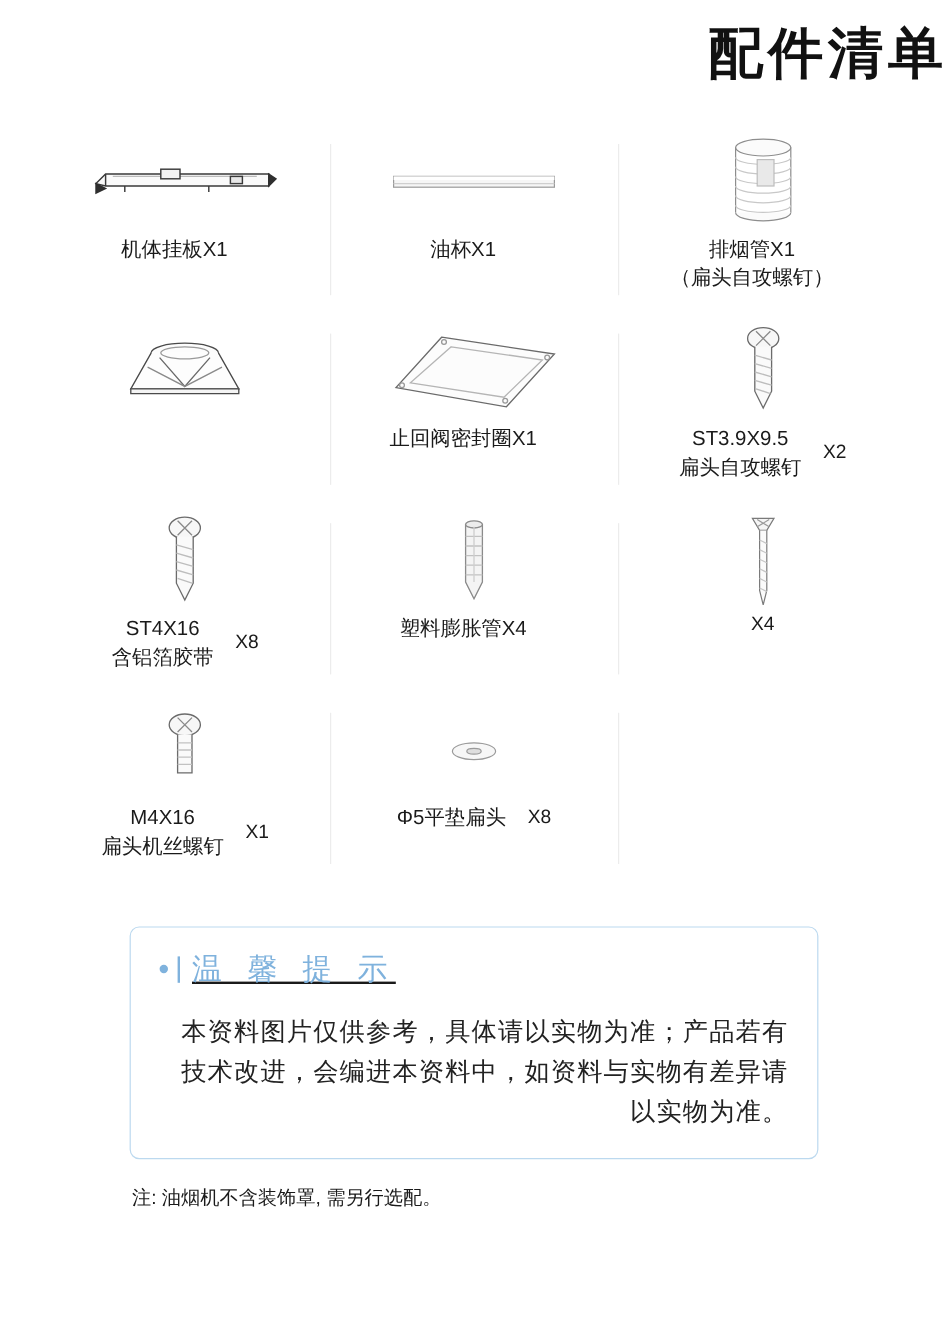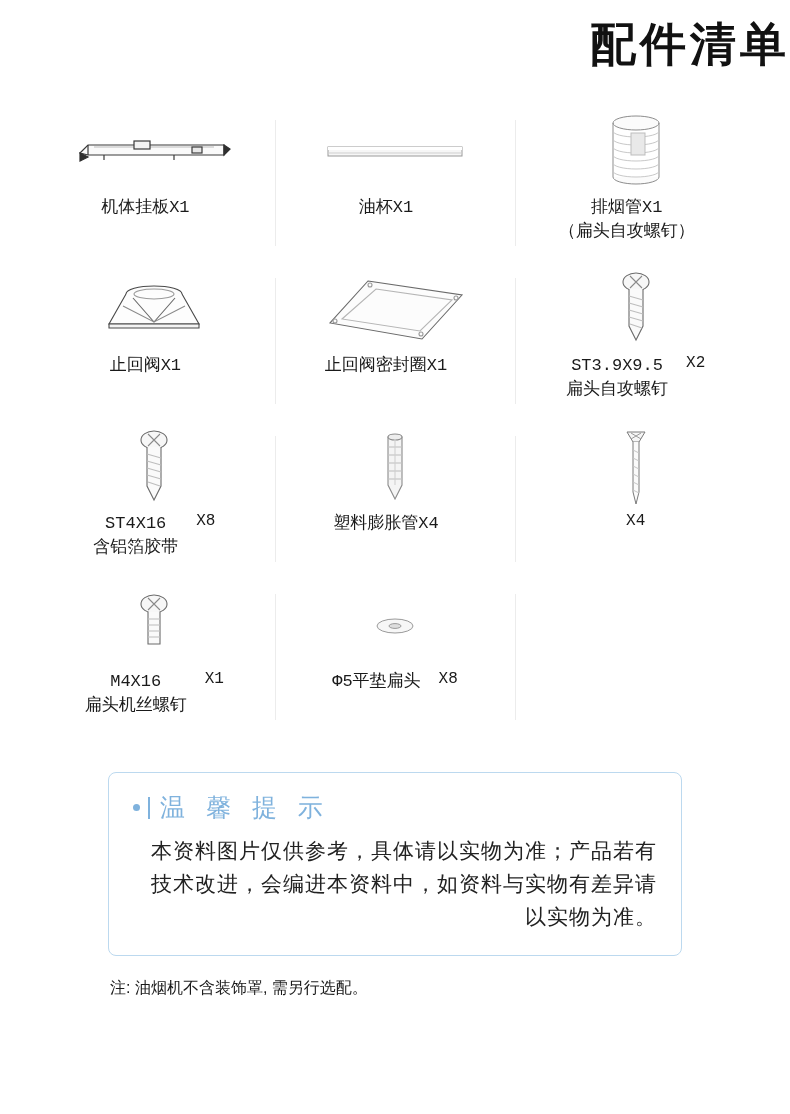--- a/index.html
+++ b/index.html
@@ -58,25 +58,24 @@
   }
   .part-art {
     height: 86px;
     display: flex;
     align-items: center;
     justify-content: center;
     width: 100%;
   }
   .part-label-row {
     display: flex;
-    align-items: flex-start;
+    align-items: center;
     justify-content: center;
     gap: 18px;
     width: 100%;
-    font-family: Liberation Mono, monospace;
   }
   .part-label {
     font-size: 17px;
     line-height: 24px;
     text-align: center;
     color: #1a1a1a;
     white-space: pre-line;
   }
   .part-qty {
     font-size: 16px;
@@ -89,21 +88,22 @@
     margin: 36px 108px 0 108px;
     border: 1px solid #bcd9ef;
     border-radius: 8px;
     padding: 18px 24px 22px 24px;
     box-sizing: border-box;
   }
   .tip-head {
     display: flex;
     align-items: center;
     gap: 8px;
-    margin-bottom: 10px;
+    margin-bottom: 20px;
+    text-decoration: underline;
   }
   .tip-dot {
     width: 7px;
     height: 7px;
     border-radius: 50%;
     background: #7fb2dd;
     display: inline-block;
   }
   .tip-bar {
     width: 2px;
@@ -214,24 +214,20 @@
           <g fill="none" stroke="#4a4a4a" stroke-width="1.1">
             <ellipse cx="65" cy="18" rx="28" ry="8" fill="#fcfcfc"></ellipse>
             <path d="M37 18 L20 48 L110 48 L93 18" fill="#fdfdfd"></path>
             <path d="M20 48 L110 48 L110 52 L20 52 Z" fill="#f4f4f4"></path>
             <path d="M44 22 L65 46 L86 22" stroke="#6a6a6a"></path>
             <path d="M34 30 L65 46 L96 30" stroke="#8a8a8a"></path>
             <ellipse cx="65" cy="18" rx="20" ry="5" stroke="#9a9a9a"></ellipse>
           </g>
         </svg>
       </div>
-      <div class="part-label-row">
-        <div class="part-label">止回阀X1</div>
-        <div class="part-qty"></div>
-      </div>
     </div>
 
     <div class="part-cell divider-left">
       <div class="part-art">
         <svg width="150" height="76" viewBox="0 0 150 76">
           <g fill="none" stroke="#6a6a6a" stroke-width="1.1">
             <path d="M48 8 L142 22 L102 66 L10 50 Z" fill="#fcfcfc"></path>
             <path d="M56 16 L132 27 L100 58 L22 46 Z" stroke="#b5b5b5"></path>
             <circle cx="50" cy="12" r="2" stroke="#999"></circle>
             <circle cx="136" cy="25" r="2" stroke="#999"></circle>

